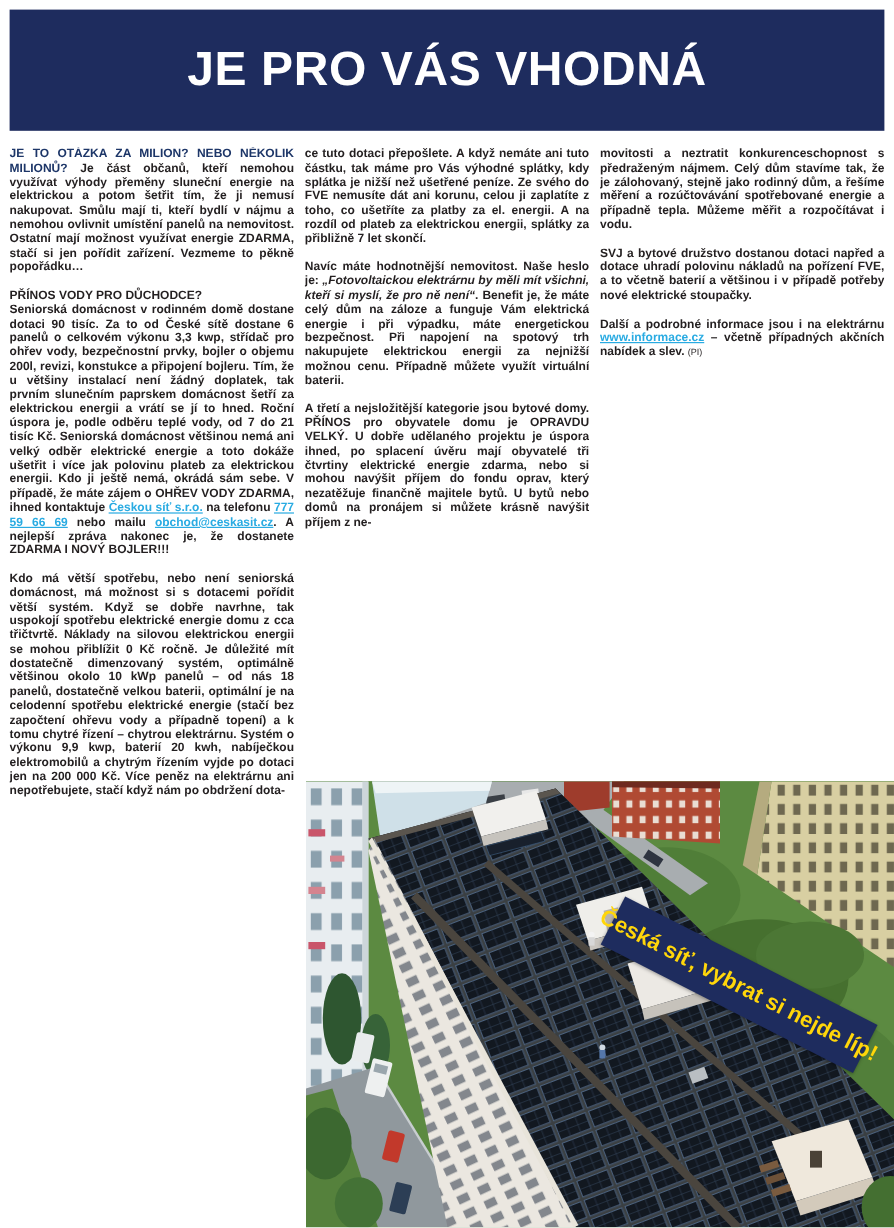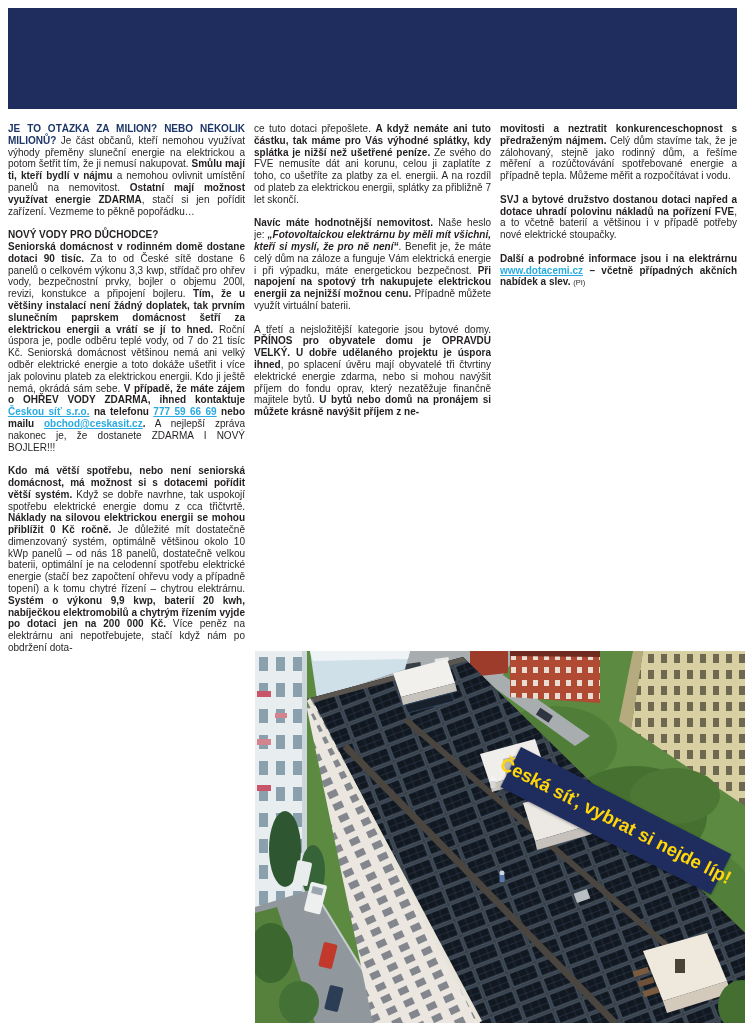--- a/index.html
+++ b/index.html
@@ -10,57 +10,58 @@
         display:flex;flex-direction:column;justify-content:center;align-items:center;}
   .title{color:#ffffff;font-weight:bold;font-size:40px;line-height:45px;letter-spacing:.5px;white-space:nowrap;}
   
   .col{position:absolute;top:123px;width:237px;text-align:justify;font-size:10px;line-height:11.8px;
        color:#231f20;overflow:hidden;}
   #col1{left:8px;height:896px;}
   #col2{left:254px;height:522px;}
   #col3{left:500px;height:522px;}
   .para{margin:0 0 11.8px 0;}
   .para.heading{margin:0;}
-  .r-n{font-weight:normal;}
+  .r-n{font-weight:bold;}
   .r-b{font-weight:bold;}
   .r-bi{font-weight:bold;font-style:italic;}
   .r-lead{font-weight:bold;color:#1d3668;}
   a.r-link{color:#29abe2;font-weight:bold;text-decoration:underline;}
   .r-small{font-size:7.5px;}
   
   .photo{position:absolute;left:255px;top:651px;width:490px;height:372px;overflow:hidden;background:#5c8a41;}
   .photo svg{display:block;}
   .banner{position:absolute;left:266px;top:96px;width:236px;height:45px;background:#1e2c5e;
           transform:rotate(27deg);transform-origin:0 0;display:flex;align-items:center;justify-content:center;
           box-shadow:0 1px 3px rgba(0,0,0,.35);}
   .banner span{color:#ffd60a;font-weight:bold;font-size:18.5px;white-space:nowrap;}
 </style>
 </head>
 <body>
 
 <div class="page">
 
   <div class="band">
+    <div class="title">JE PRO VÁS VHODNÁ</div>
   </div>
 
   <div class="col" id="col1">
       <p class="para"><span class="r-lead">JE TO OTÁZKA ZA MILION? NEBO NĚKOLIK MILIONŮ? </span><span class="r-n">Je část občanů, kteří nemohou využívat výhody přeměny sluneční energie na elektrickou a potom šetřit tím, že ji nemusí nakupovat. </span><span class="r-b">Smůlu mají ti, kteří bydlí v nájmu </span><span class="r-n">a nemohou ovlivnit umístění panelů na nemovitost. </span><span class="r-b">Ostatní mají možnost využívat energie ZDARMA</span><span class="r-n">, stačí si jen pořídit zařízení. Vezmeme to pěkně popořádku…</span></p>
-      <p class="para heading"><span class="r-b">NOVÝ VODY PRO DŮCHODCE?</span></p>
+      <p class="para heading"><span class="r-b">PŘÍNOS VODY PRO DŮCHODCE?</span></p>
       <p class="para"><span class="r-b">Seniorská domácnost v rodinném domě dostane dotaci 90 tisíc. </span><span class="r-n">Za to od České sítě dostane 6 panelů o celkovém výkonu 3,3 kwp, střídač pro ohřev vody, bezpečnostní prvky, bojler o objemu 200l, revizi, konstukce a připojení bojleru. </span><span class="r-b">Tím, že u většiny instalací není žádný doplatek, tak prvním slunečním paprskem domácnost šetří za elektrickou energii a vrátí se jí to hned. </span><span class="r-n">Roční úspora je, podle odběru teplé vody, od 7 do 21 tisíc Kč. Seniorská domácnost většinou nemá ani velký odběr elektrické energie a toto dokáže ušetřit i více jak polovinu plateb za elektrickou energii. Kdo ji ještě nemá, okrádá sám sebe. </span><span class="r-b">V případě, že máte zájem o OHŘEV VODY ZDARMA, ihned kontaktuje </span><a href="#" class="r-link">Českou síť s.r.o.</a><span class="r-b"> na telefonu </span><a href="#" class="r-link">777 59 66 69</a><span class="r-b"> nebo mailu </span><a href="#" class="r-link">obchod@ceskasit.cz</a><span class="r-b">.</span><span class="r-n"> A nejlepší zpráva nakonec je, že dostanete ZDARMA I NOVÝ BOJLER!!!</span></p>
       <p class="para"><span class="r-b">Kdo má větší spotřebu, nebo není seniorská domácnost, má možnost si s dotacemi pořídit větší systém. </span><span class="r-n">Když se dobře navrhne, tak uspokojí spotřebu elektrické energie domu z cca třičtvrtě. </span><span class="r-b">Náklady na silovou elektrickou energii se mohou přiblížit 0 Kč ročně. </span><span class="r-n">Je důležité mít dostatečně dimenzovaný systém, optimálně většinou okolo 10 kWp panelů – od nás 18 panelů, dostatečně velkou baterii, optimální je na celodenní spotřebu elektrické energie (stačí bez započtení ohřevu vody a případně topení) a k tomu chytré řízení – chytrou elektrárnu. </span><span class="r-b">Systém o výkonu 9,9 kwp, baterií 20 kwh, nabíječkou elektromobilů a chytrým řízením vyjde po dotaci jen na 200 000 Kč. </span><span class="r-n">Více peněz na elektrárnu ani nepotřebujete, stačí když nám po obdržení dota-</span></p>
     </div>
   <div class="col" id="col2">
       <p class="para"><span class="r-n">ce tuto dotaci přepošlete. </span><span class="r-b">A když nemáte ani tuto částku, tak máme pro Vás výhodné splátky, kdy splátka je nižší než ušetřené peníze. </span><span class="r-n">Ze svého do FVE nemusíte dát ani korunu, celou ji zaplatíte z toho, co ušetříte za platby za el. energii. A na rozdíl od plateb za elektrickou energii, splátky za přibližně 7 let skončí.</span></p>
       <p class="para"><span class="r-b">Navíc máte hodnotnější nemovitost. </span><span class="r-n">Naše heslo je: </span><span class="r-bi">„Fotovoltaickou elektrárnu by měli mít všichni, kteří si myslí, že pro ně není“</span><span class="r-n">. Benefit je, že máte celý dům na záloze a funguje Vám elektrická energie i při výpadku, máte energetickou bezpečnost. </span><span class="r-b">Při napojení na spotový trh nakupujete elektrickou energii za nejnižší možnou cenu. </span><span class="r-n">Případně můžete využít virtuální baterii.</span></p>
       <p class="para"><span class="r-n">A třetí a nejsložitější kategorie jsou bytové domy. </span><span class="r-b">PŘÍNOS pro obyvatele domu je OPRAVDU VELKÝ. U dobře udělaného projektu je úspora ihned</span><span class="r-n">, po splacení úvěru mají obyvatelé tři čtvrtiny elektrické energie zdarma, nebo si mohou navýšit příjem do fondu oprav, který nezatěžuje finančně majitele bytů. </span><span class="r-b">U bytů nebo domů na pronájem si můžete krásně navýšit příjem z ne-</span></p>
     </div>
   <div class="col" id="col3">
       <p class="para"><span class="r-b">movitosti a neztratit konkurenceschopnost s předraženým nájmem. </span><span class="r-n">Celý dům stavíme tak, že je zálohovaný, stejně jako rodinný dům, a řešíme měření a rozúčtovávání spotřebované energie a případně tepla. Můžeme měřit a rozpočítávat i vodu.</span></p>
       <p class="para"><span class="r-b">SVJ a bytové družstvo dostanou dotaci napřed a dotace uhradí polovinu nákladů na pořízení FVE</span><span class="r-n">, a to včetně baterií a většinou i v případě potřeby nové elektrické stoupačky.</span></p>
-      <p class="para"><span class="r-b">Další a podrobné informace jsou i na elektrárnu </span><a href="#" class="r-link">www.dotacemi.cz</a><span class="r-b"> – včetně případných akčních nabídek a slev. </span><span class="r-small">(PI)</span></p>
+      <p class="para"><span class="r-b">Další a podrobné informace jsou i na elektrárnu </span><a href="#" class="r-link">www.informace.cz</a><span class="r-b"> – včetně případných akčních nabídek a slev. </span><span class="r-small">(PI)</span></p>
     </div>
 
   <div class="photo">
     <svg width="490" height="372" viewBox="0 0 490 372" xmlns="http://www.w3.org/2000/svg">
       <defs>
         <pattern id="pv" width="30" height="17" patternUnits="userSpaceOnUse" patternTransform="rotate(-21)">
           <rect width="30" height="17" fill="#3a3f42"></rect>
           <rect x="1.2" y="1.2" width="27" height="14" fill="#10161f" stroke="#4d6584" stroke-width="0.8"></rect>
           <line x1="1" y1="8.5" x2="28" y2="8.5" stroke="#2e3f55" stroke-width="0.5"></line>
           <line x1="10" y1="1" x2="10" y2="15" stroke="#2e3f55" stroke-width="0.5"></line>

